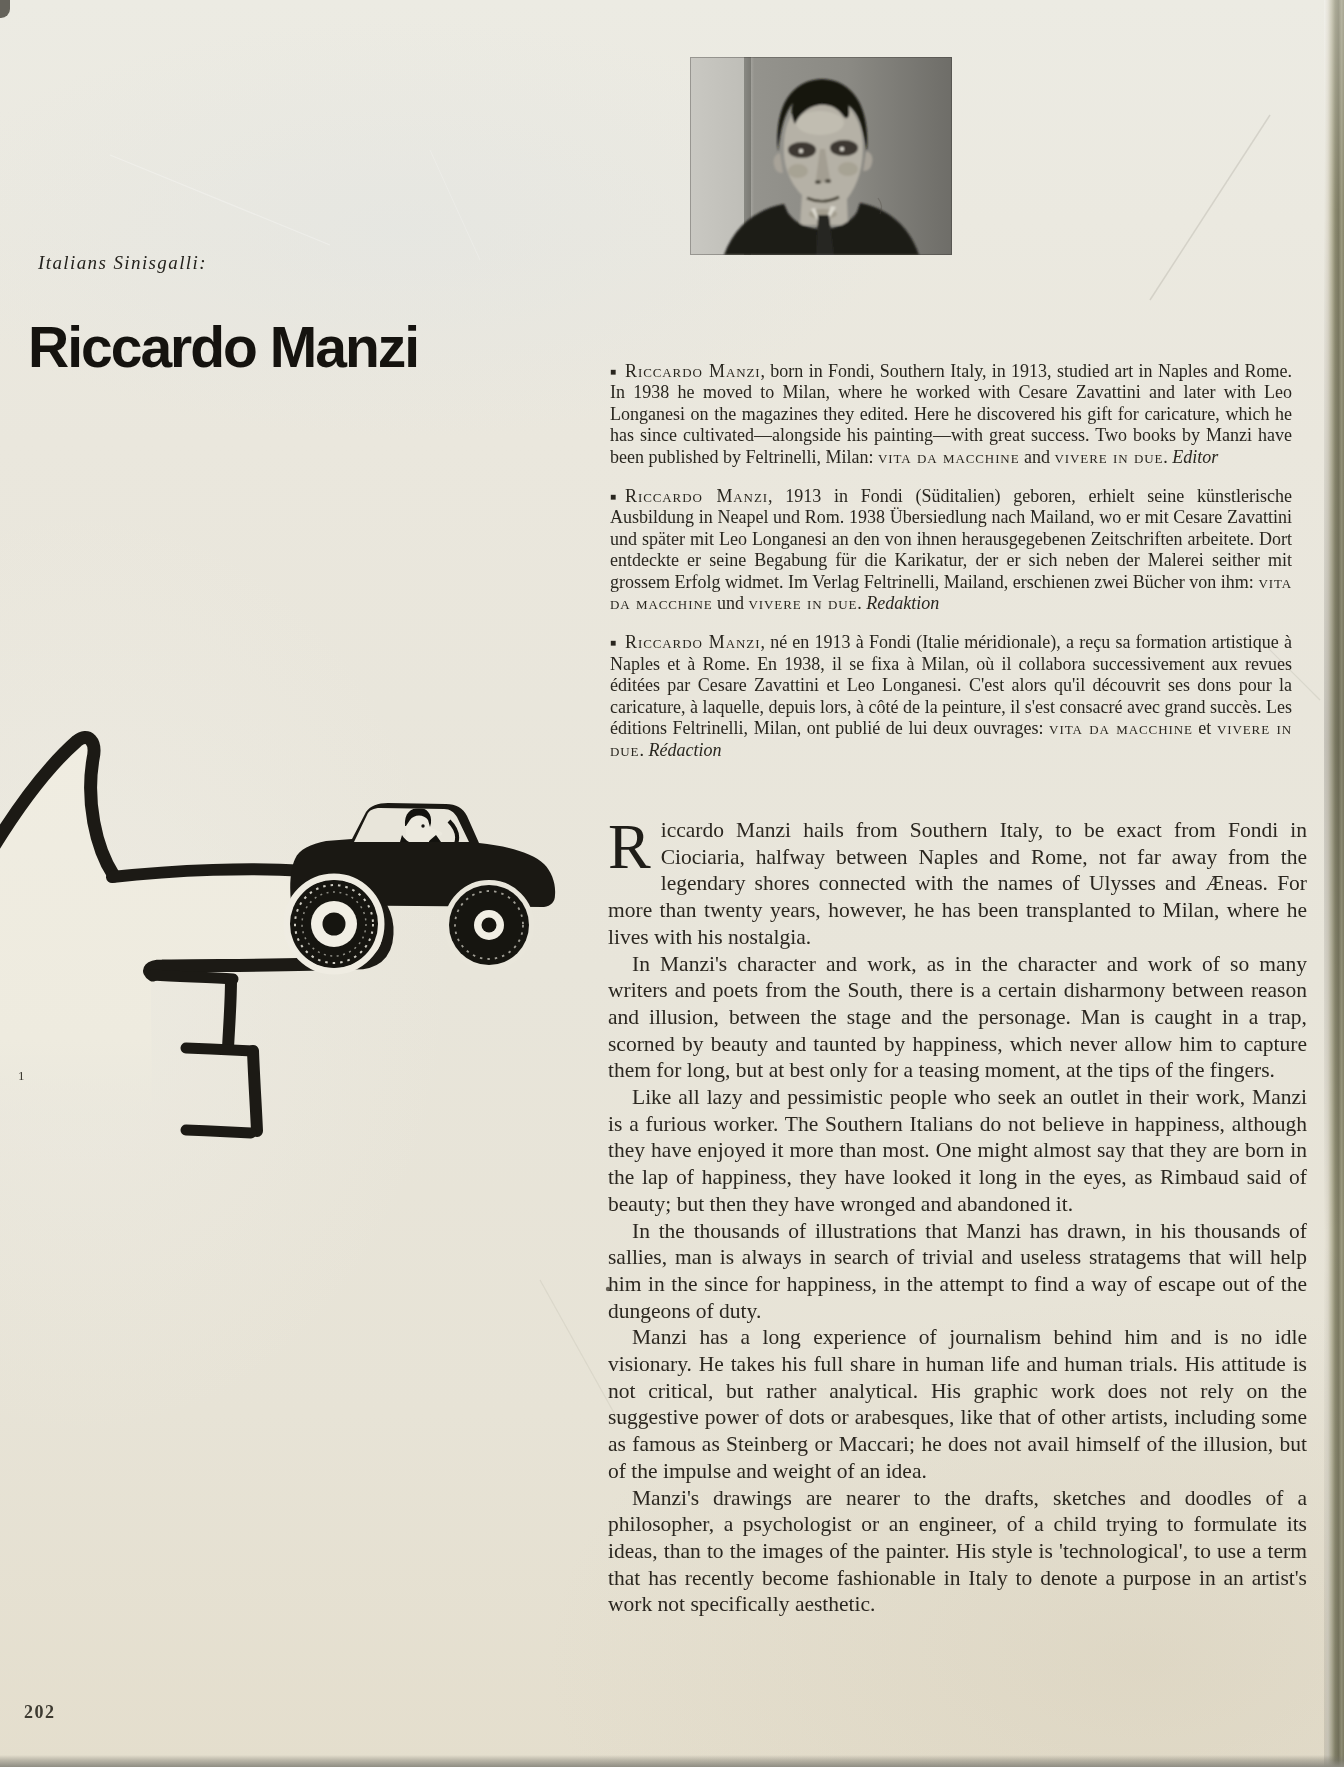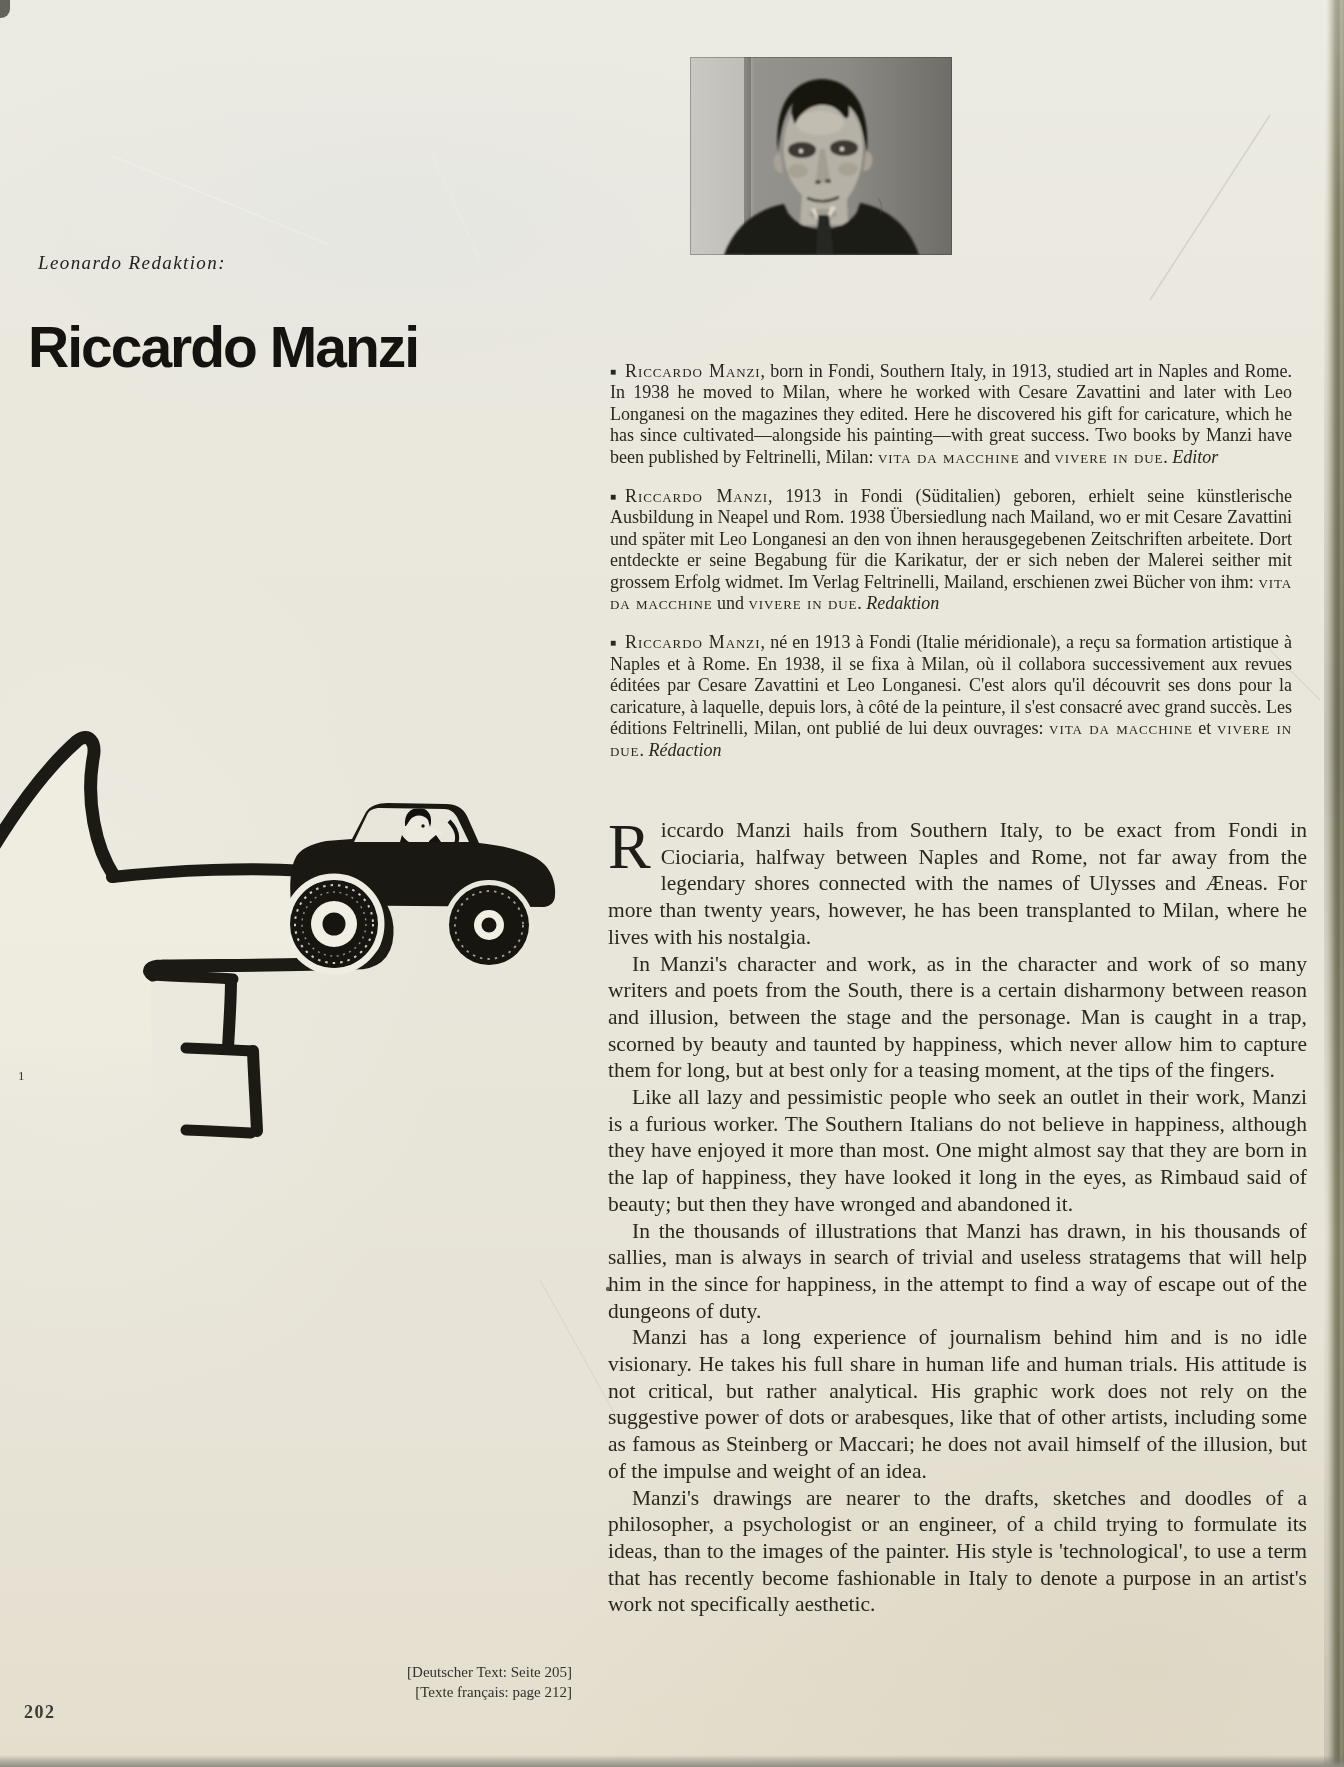--- a/index.html
+++ b/index.html
@@ -73,21 +73,21 @@
   }
   .overlay { position:absolute; left:0; top:0; pointer-events:none; }
 </style>
 </head>
 <body>
 
 <div class="page">
 
   <div class="corner-tl"></div>
 
-  <div class="author">Leonardo Redaktion:</div>
+  <div class="author">Italians Sinisgalli:</div>
 
   <h1 class="headline">Riccardo Manzi</h1>
 
   <figure class="photo" style="margin:0">
     <svg viewBox="0 0 262 198" width="262" height="198">
       <defs>
         <filter id="pf" x="-20%" y="-20%" width="140%" height="140%">
             <feGaussianBlur stdDeviation="1.3"></feGaussianBlur>
           </filter>
         <linearGradient id="pg" x1="0" y1="0" x2="1" y2="0">
@@ -191,24 +191,20 @@
         <circle cx="489" cy="925" r="40" fill="#161510"></circle>
         <circle cx="489" cy="925" r="34" fill="none" stroke="#e9e6db" stroke-width="1.8" stroke-dasharray="2.5 5" opacity=".65"></circle>
         <circle cx="489" cy="925" r="15" fill="#f1eee4"></circle>
         <circle cx="489" cy="925" r="7.5" fill="#161510"></circle>
       </g>
     </g>
   </svg>
 
   <div class="fig-caption">1</div>
 
-  <div class="footnotes">
-    <div>[Deutscher Text: Seite 205]</div>
-    <div>[Texte français: page 212]</div>
-  </div>
 
   <div class="pagenum">202</div>
 
   <svg class="overlay" width="1344" height="1767">
     <line x1="1150" y1="300" x2="1270" y2="115" stroke="rgba(110,105,92,.18)" stroke-width="1.5"></line>
     <line x1="1262" y1="642" x2="1320" y2="700" stroke="rgba(110,105,92,.12)" stroke-width="1.2"></line>
     <line x1="540" y1="1280" x2="618" y2="1420" stroke="rgba(110,105,92,.10)" stroke-width="1.2"></line>
     <line x1="110" y1="155" x2="330" y2="245" stroke="rgba(255,255,255,.28)" stroke-width="1.2"></line>
     <line x1="430" y1="150" x2="480" y2="260" stroke="rgba(255,255,255,.22)" stroke-width="1"></line>
     <path d="M878,198 q6,8 2,16" stroke="rgba(80,75,65,.35)" fill="none" stroke-width="1.2"></path>

